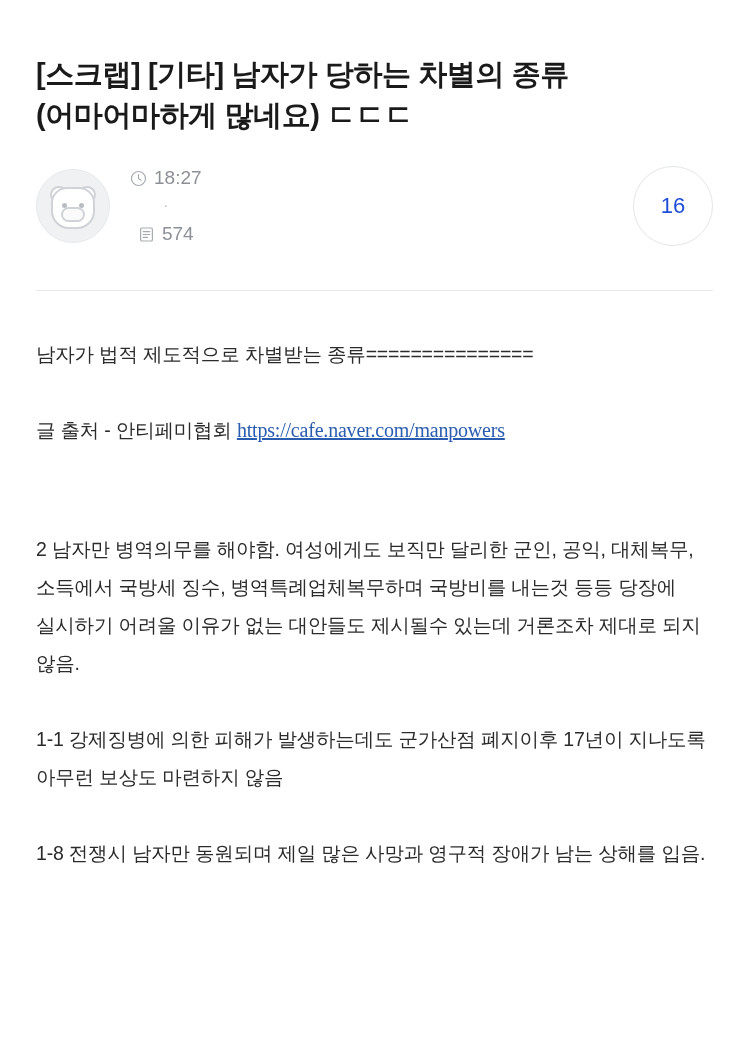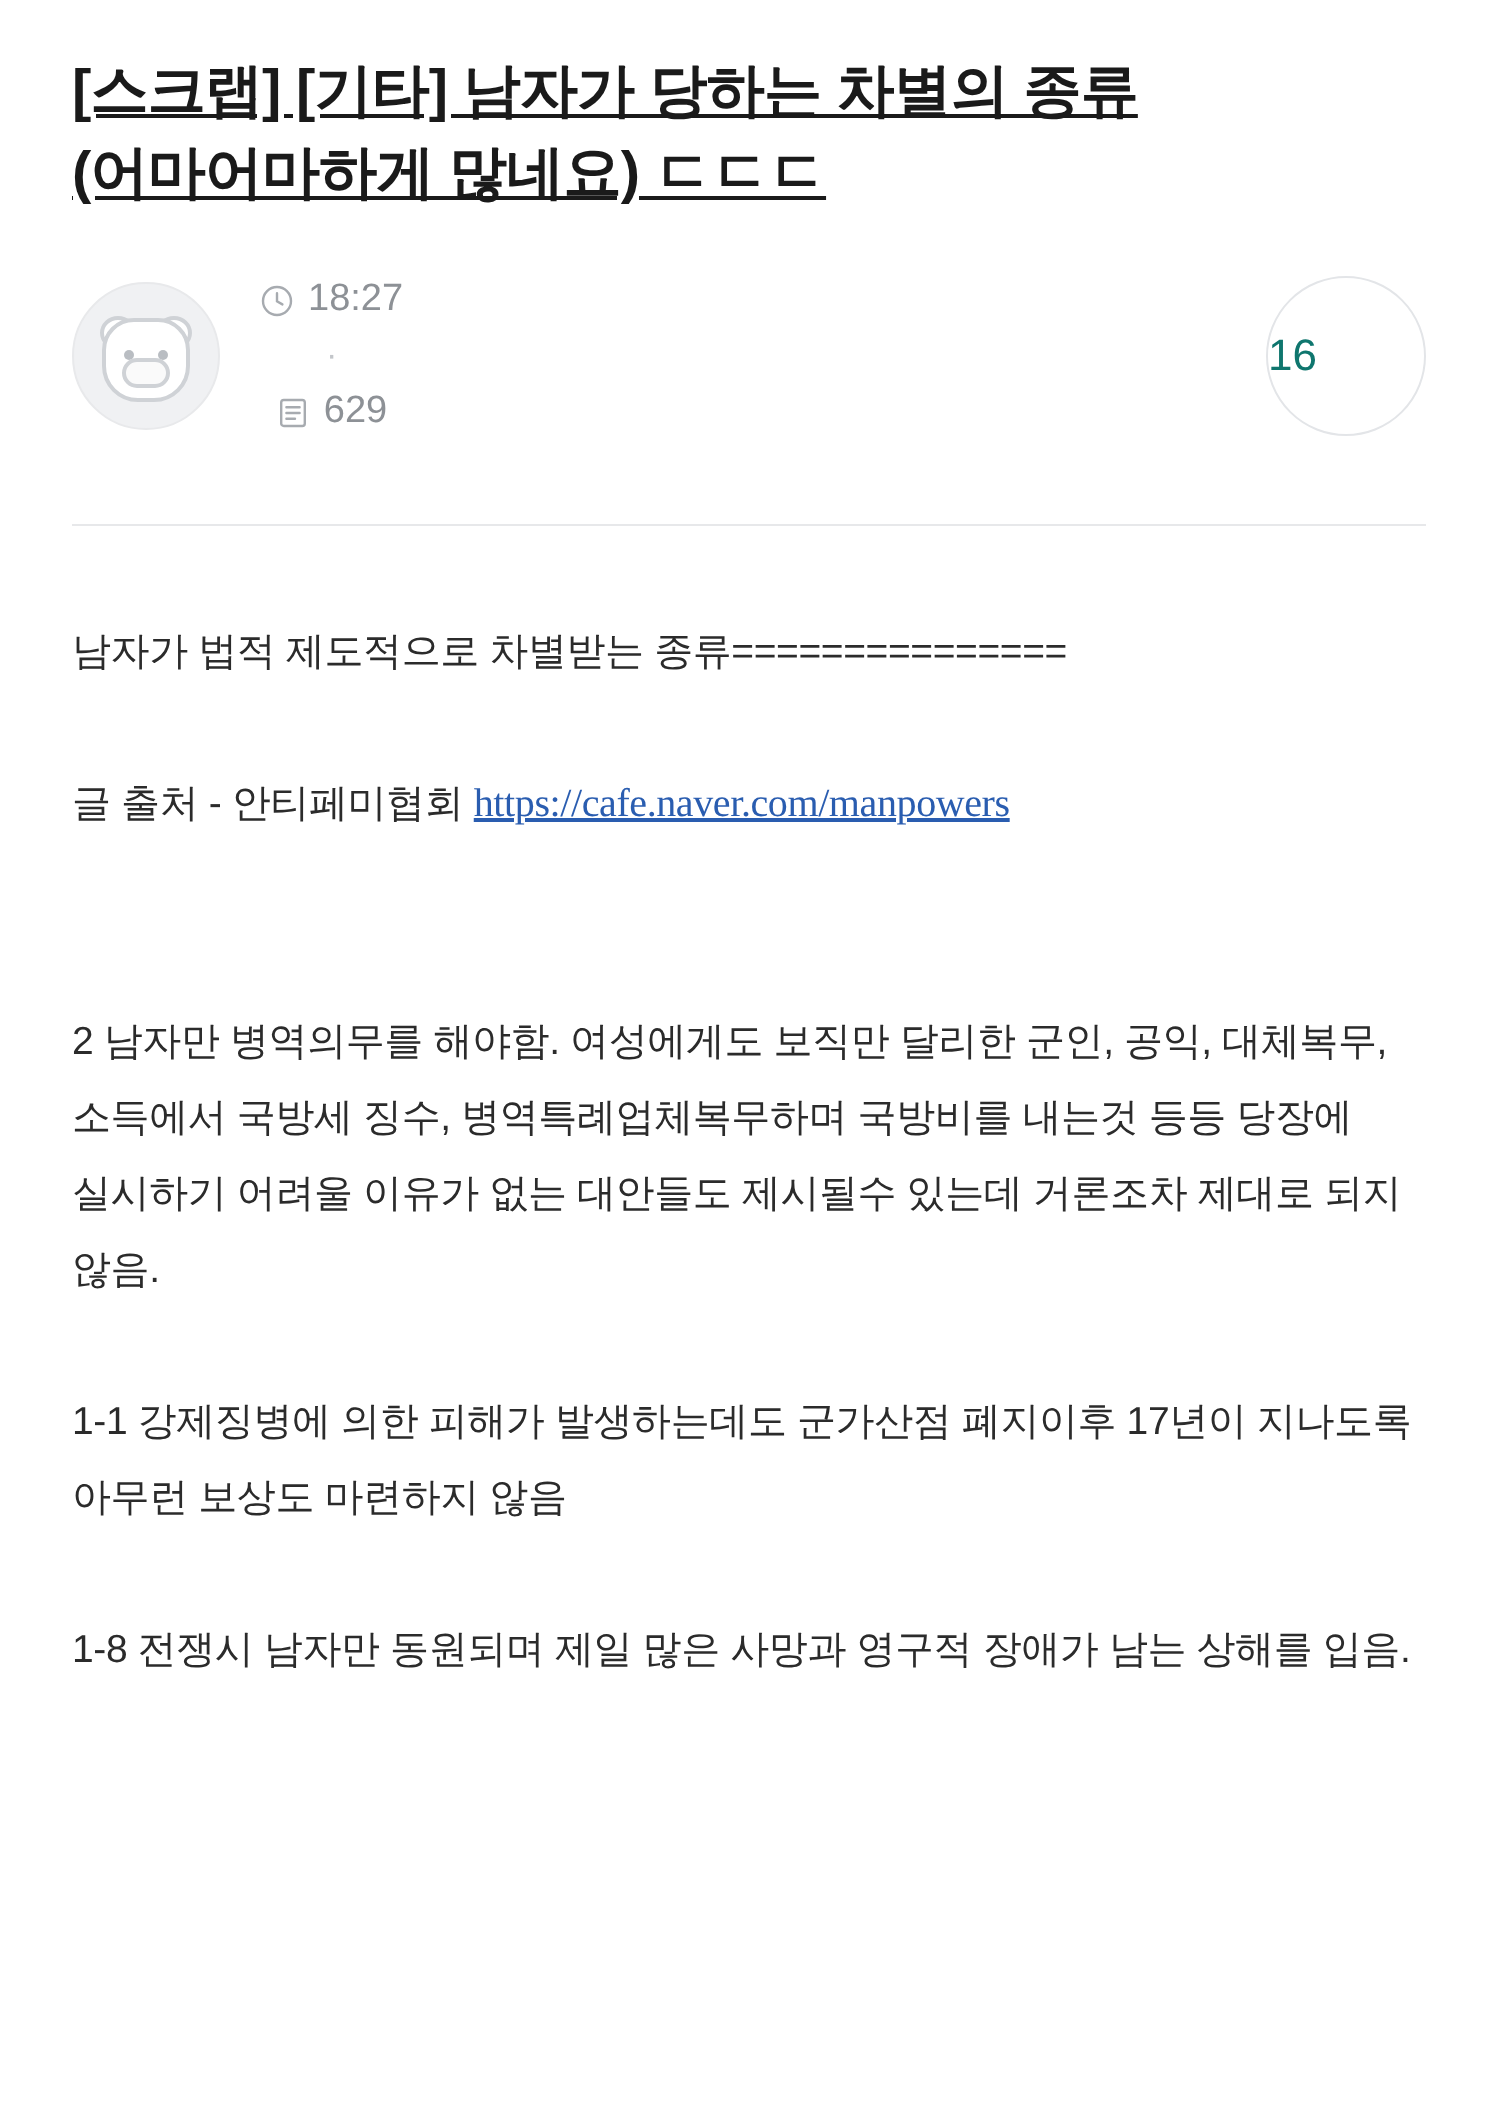--- a/index.html
+++ b/index.html
@@ -23,24 +23,23 @@
     background: #ffffff;
   }
 
   
   .post-title {
     font-size: 29px;
     line-height: 1.42;
     font-weight: bold;
     color: #1a1a1a;
     letter-spacing: -0.4px;
-    padding-top: 26px;
+    padding-top: 54px;
     margin: 0;
     word-break: keep-all;
-    text-decoration: underline;
   }
 
   
   .meta-row {
     display: flex;
     align-items: center;
     margin-top: 28px;
     height: 84px;
   }
   .avatar {
@@ -128,23 +127,23 @@
 
   .count-badge {
     margin-left: auto;
     width: 78px;
     height: 78px;
     border-radius: 50%;
     border: 1px solid #e3e5e8;
     background: #ffffff;
     display: flex;
     align-items: center;
-    justify-content: flex-start;
+    justify-content: center;
     font-size: 22px;
-    color: #0f766e;
+    color: #1d4ed8;
     flex: 0 0 auto;
   }
 
   
   .divider {
     height: 1px;
     background: #e7e8ea;
     margin-top: 42px;
   }
 
@@ -202,21 +201,21 @@
 
       <span class="meta-dot">·</span>
 
       <div class="meta-chunk">
         <span class="ico">
           <svg width="17" height="17" viewBox="0 0 17 17" fill="none">
             <rect x="2.6" y="2" width="11.8" height="13" rx="1.3" stroke="#a7abb0" stroke-width="1.2"></rect>
             <path d="M5.2 5.6h6.6M5.2 8.5h6.6M5.2 11.4h4.3" stroke="#a7abb0" stroke-width="1.2" stroke-linecap="round"></path>
           </svg>
         </span>
-        <span>629</span>
+        <span>574</span>
       </div>
     </div>
 
     <div class="count-badge">
       <span>16</span>
     </div>
   </div>
 
   <div class="divider"></div>
 

